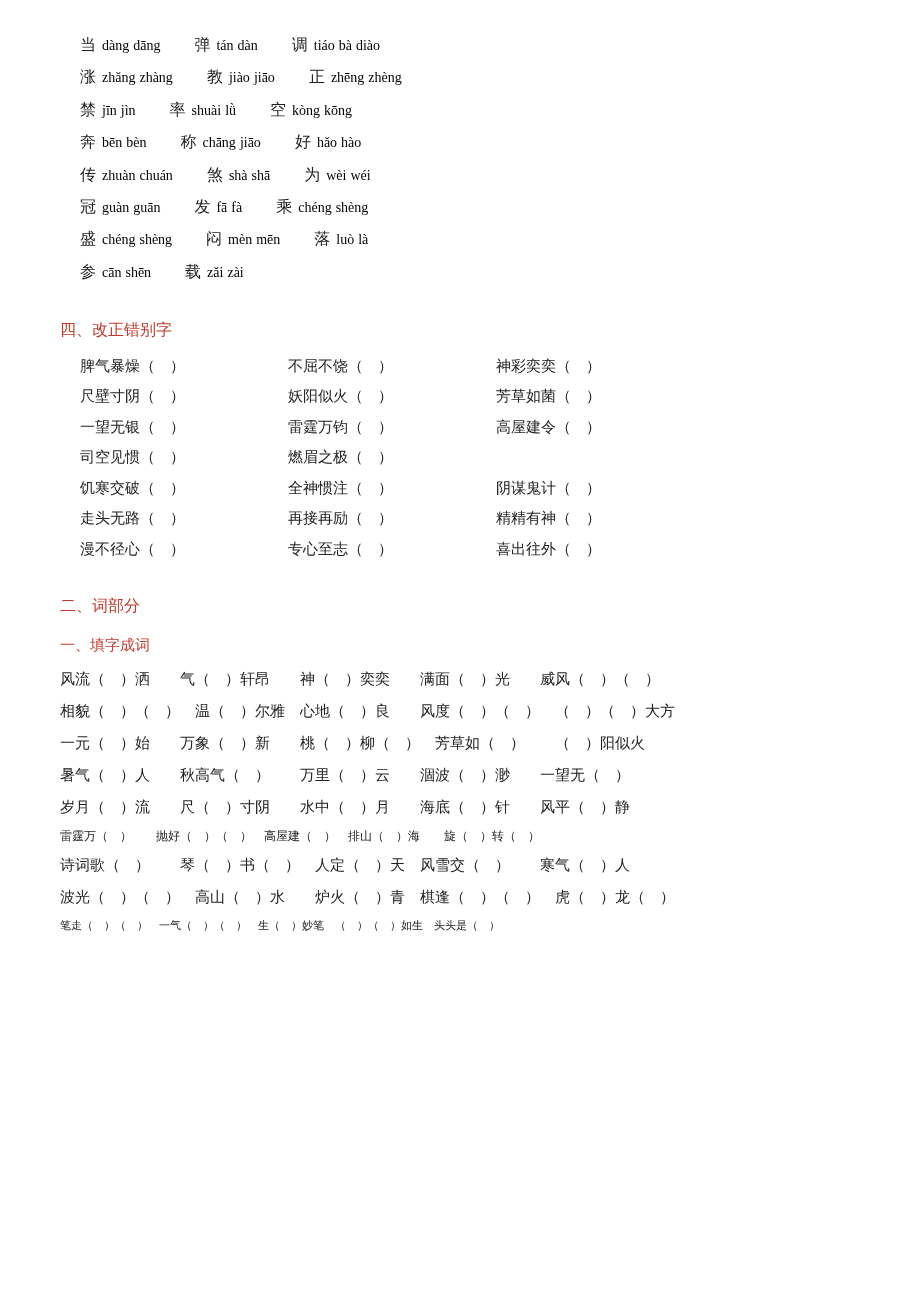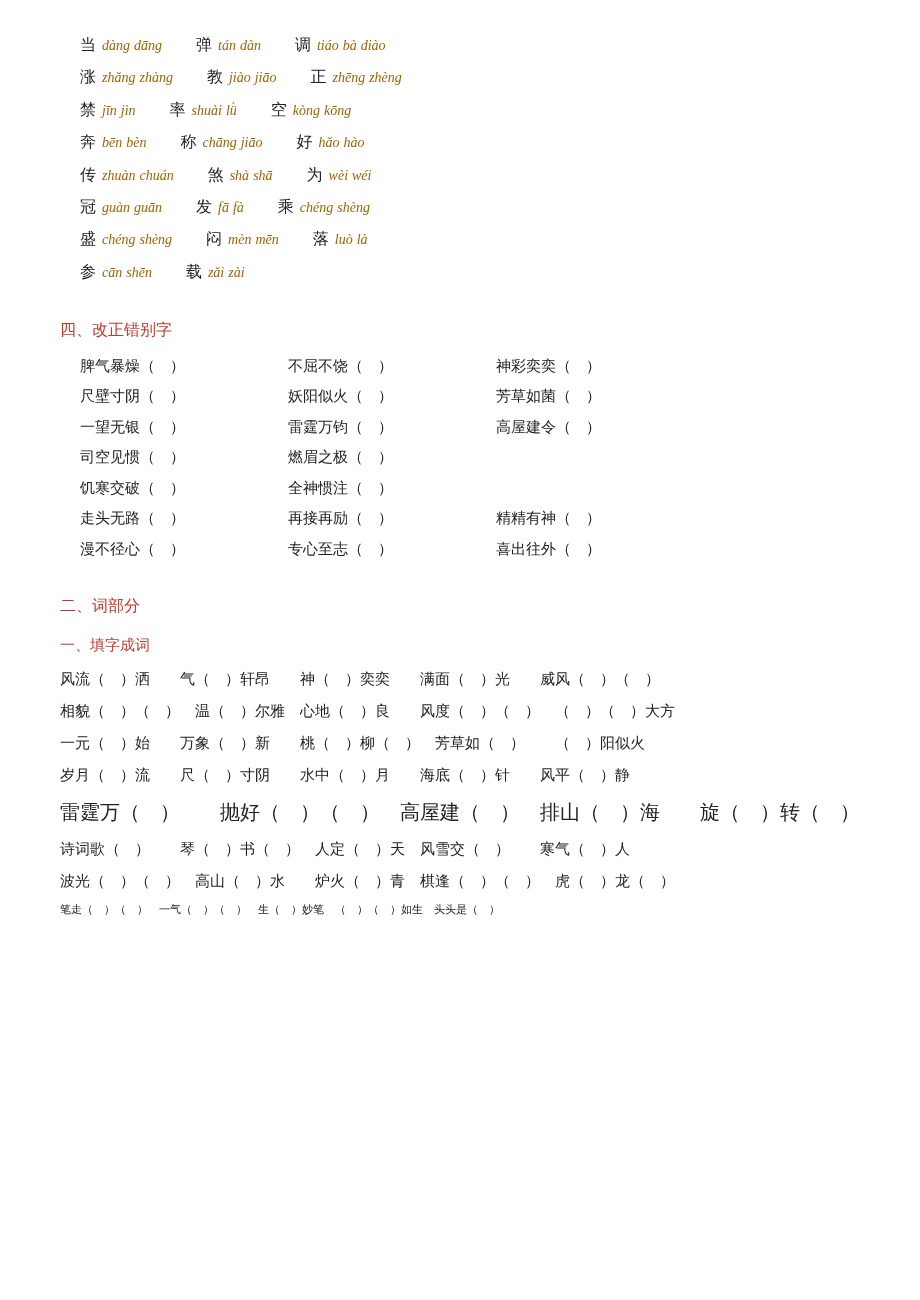--- a/index.html
+++ b/index.html
@@ -38,22 +38,21 @@
       align-items: baseline;
       margin-right: 30px;
     }
     .char {
       font-size: 16px;
       color: #222;
       margin-right: 6px;
     }
     .py {
       font-size: 14px;
-      color: #a16207;
-      font-style: italic;
+      color: #000000;
       margin-right: 4px;
     }
     .correction-grid {
       padding-left: 20px;
     }
     .correction-row {
       display: flex;
       align-items: center;
       margin-bottom: 2px;
       flex-wrap: nowrap;
@@ -262,20 +261,23 @@
         <span class="correction-item">
           <span class="phrase">燃眉之极（　）</span>
         </span>
       </div>
       <div class="correction-row">
         <span class="correction-item">
           <span class="phrase">饥寒交破（　）</span>
         </span>
         <span class="correction-item">
           <span class="phrase">全神惯注（　）</span>
+        </span>
+        <span class="correction-item">
+          <span class="phrase">阴谋鬼计（　）</span>
         </span>
       </div>
       <div class="correction-row">
         <span class="correction-item">
           <span class="phrase">走头无路（　）</span>
         </span>
         <span class="correction-item">
           <span class="phrase">再接再励（　）</span>
         </span>
         <span class="correction-item">
@@ -303,24 +305,27 @@
       <div class="fill-row">
         <span style="font-size: 15px; color: rgb(34, 34, 34);">风流（　）洒　　气（　）轩昂　　神（　）奕奕　　满面（　）光　　威风（　）（　）</span>
       </div>
       <div class="fill-row">
         <span style="font-size: 15px; color: rgb(34, 34, 34);">相貌（　）（　）　温（　）尔雅　心地（　）良　　风度（　）（　）　（　）（　）大方</span>
       </div>
       <div class="fill-row">
         <span style="font-size: 15px; color: rgb(34, 34, 34);">一元（　）始　　万象（　）新　　桃（　）柳（　）　芳草如（　）　　（　）阳似火</span>
       </div>
       <div class="fill-row">
+        <span style="font-size: 15px; color: rgb(34, 34, 34);">暑气（　）人　　秋高气（　）　　万里（　）云　　涸波（　）渺　　一望无（　）</span>
+      </div>
+      <div class="fill-row">
         <span style="font-size: 15px; color: rgb(34, 34, 34);">岁月（　）流　　尺（　）寸阴　　水中（　）月　　海底（　）针　　风平（　）静</span>
       </div>
       <div class="fill-row">
-        <span style="font-size: 20px; color: rgb(34, 34, 34);">雷霆万（　）　　抛好（　）（　）　高屋建（　）　排山（　）海　　旋（　）转（　）</span>
+        <span style="font-size: 12px; color: rgb(34, 34, 34);">雷霆万（　）　　抛好（　）（　）　高屋建（　）　排山（　）海　　旋（　）转（　）</span>
       </div>
       <div class="fill-row">
         <span style="font-size: 15px; color: rgb(34, 34, 34);">诗词歌（　）　　琴（　）书（　）　人定（　）天　风雪交（　）　　寒气（　）人</span>
       </div>
       <div class="fill-row">
         <span style="font-size: 15px; color: rgb(34, 34, 34);">波光（　）（　）　高山（　）水　　炉火（　）青　棋逢（　）（　）　虎（　）龙（　）</span>
       </div>
       <div class="fill-row">
         <span style="font-size: 11px; color: rgb(34, 34, 34);">笔走（　）（　）　一气（　）（　）　生（　）妙笔　（　）（　）如生　头头是（　）</span>
       </div>

